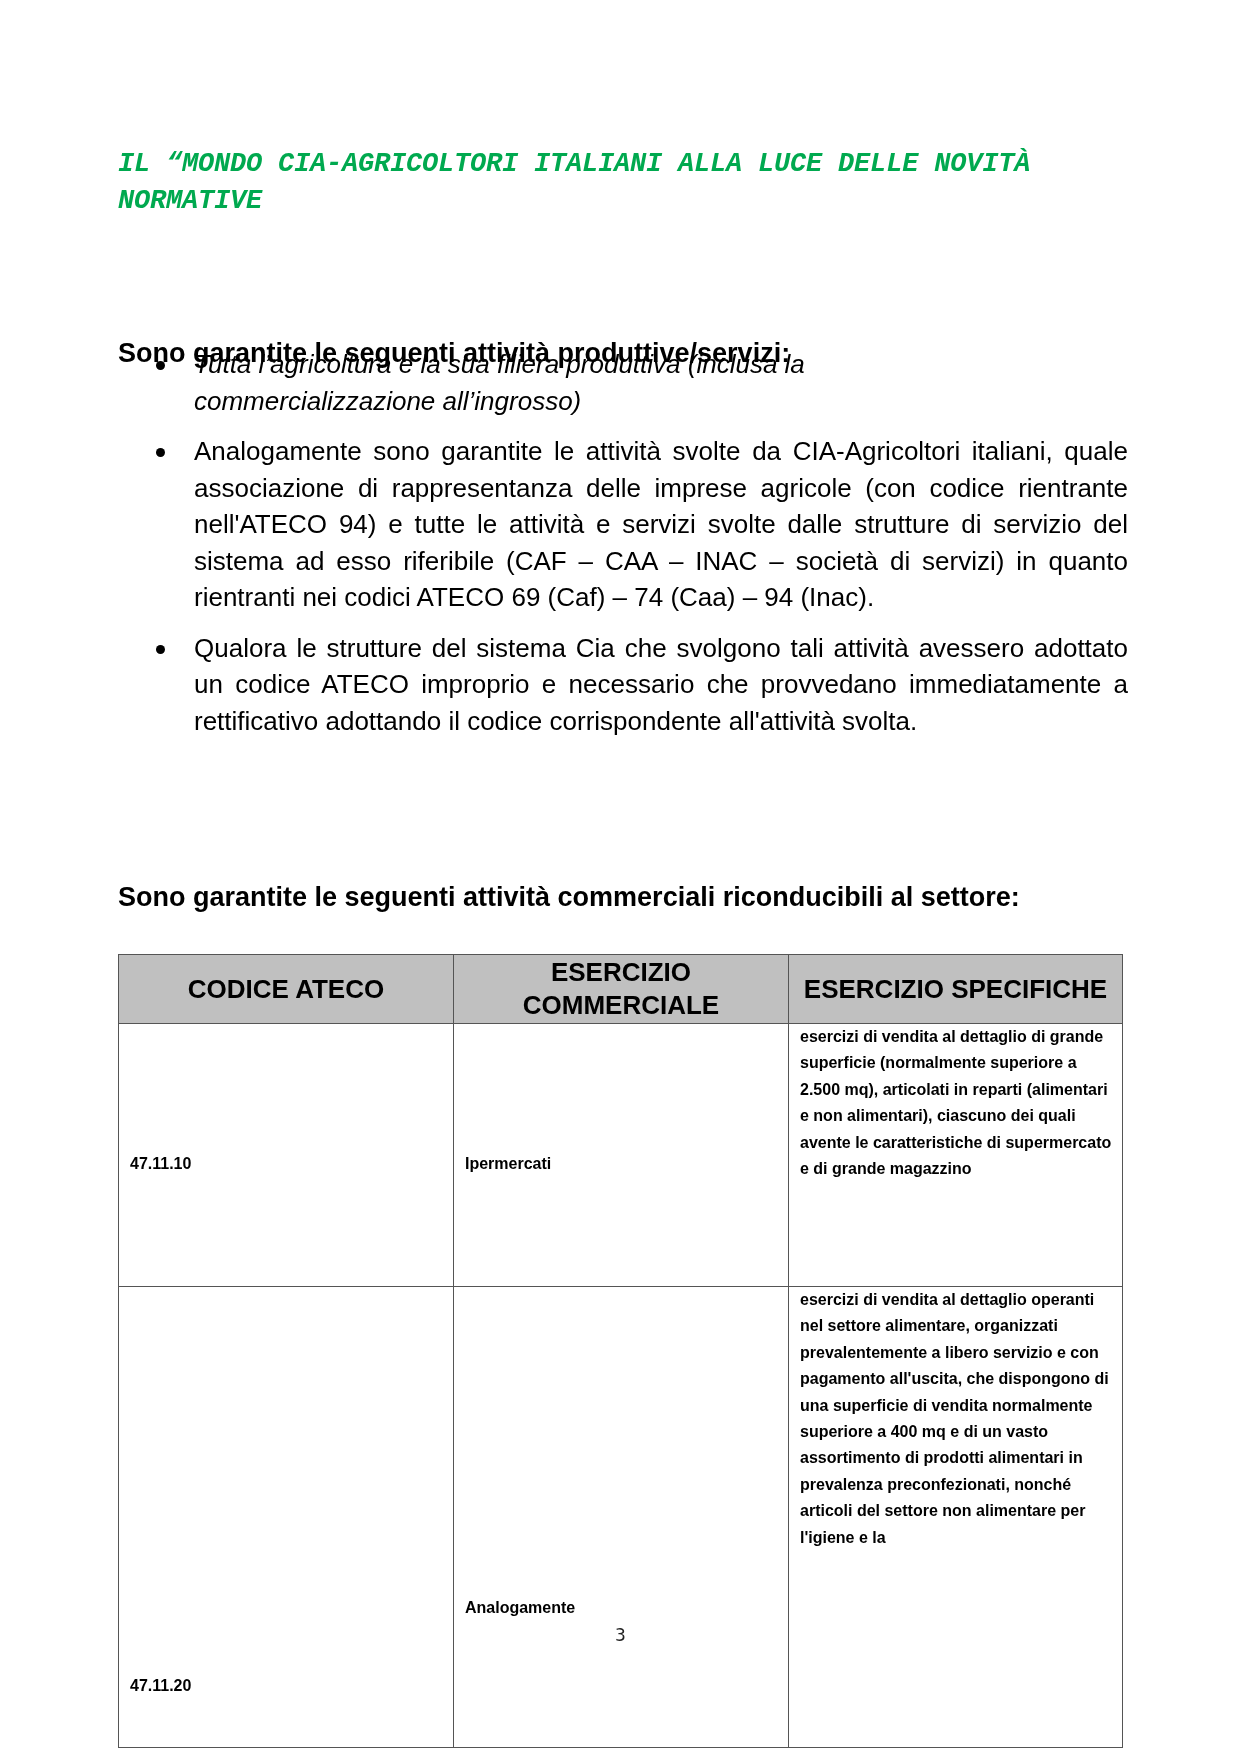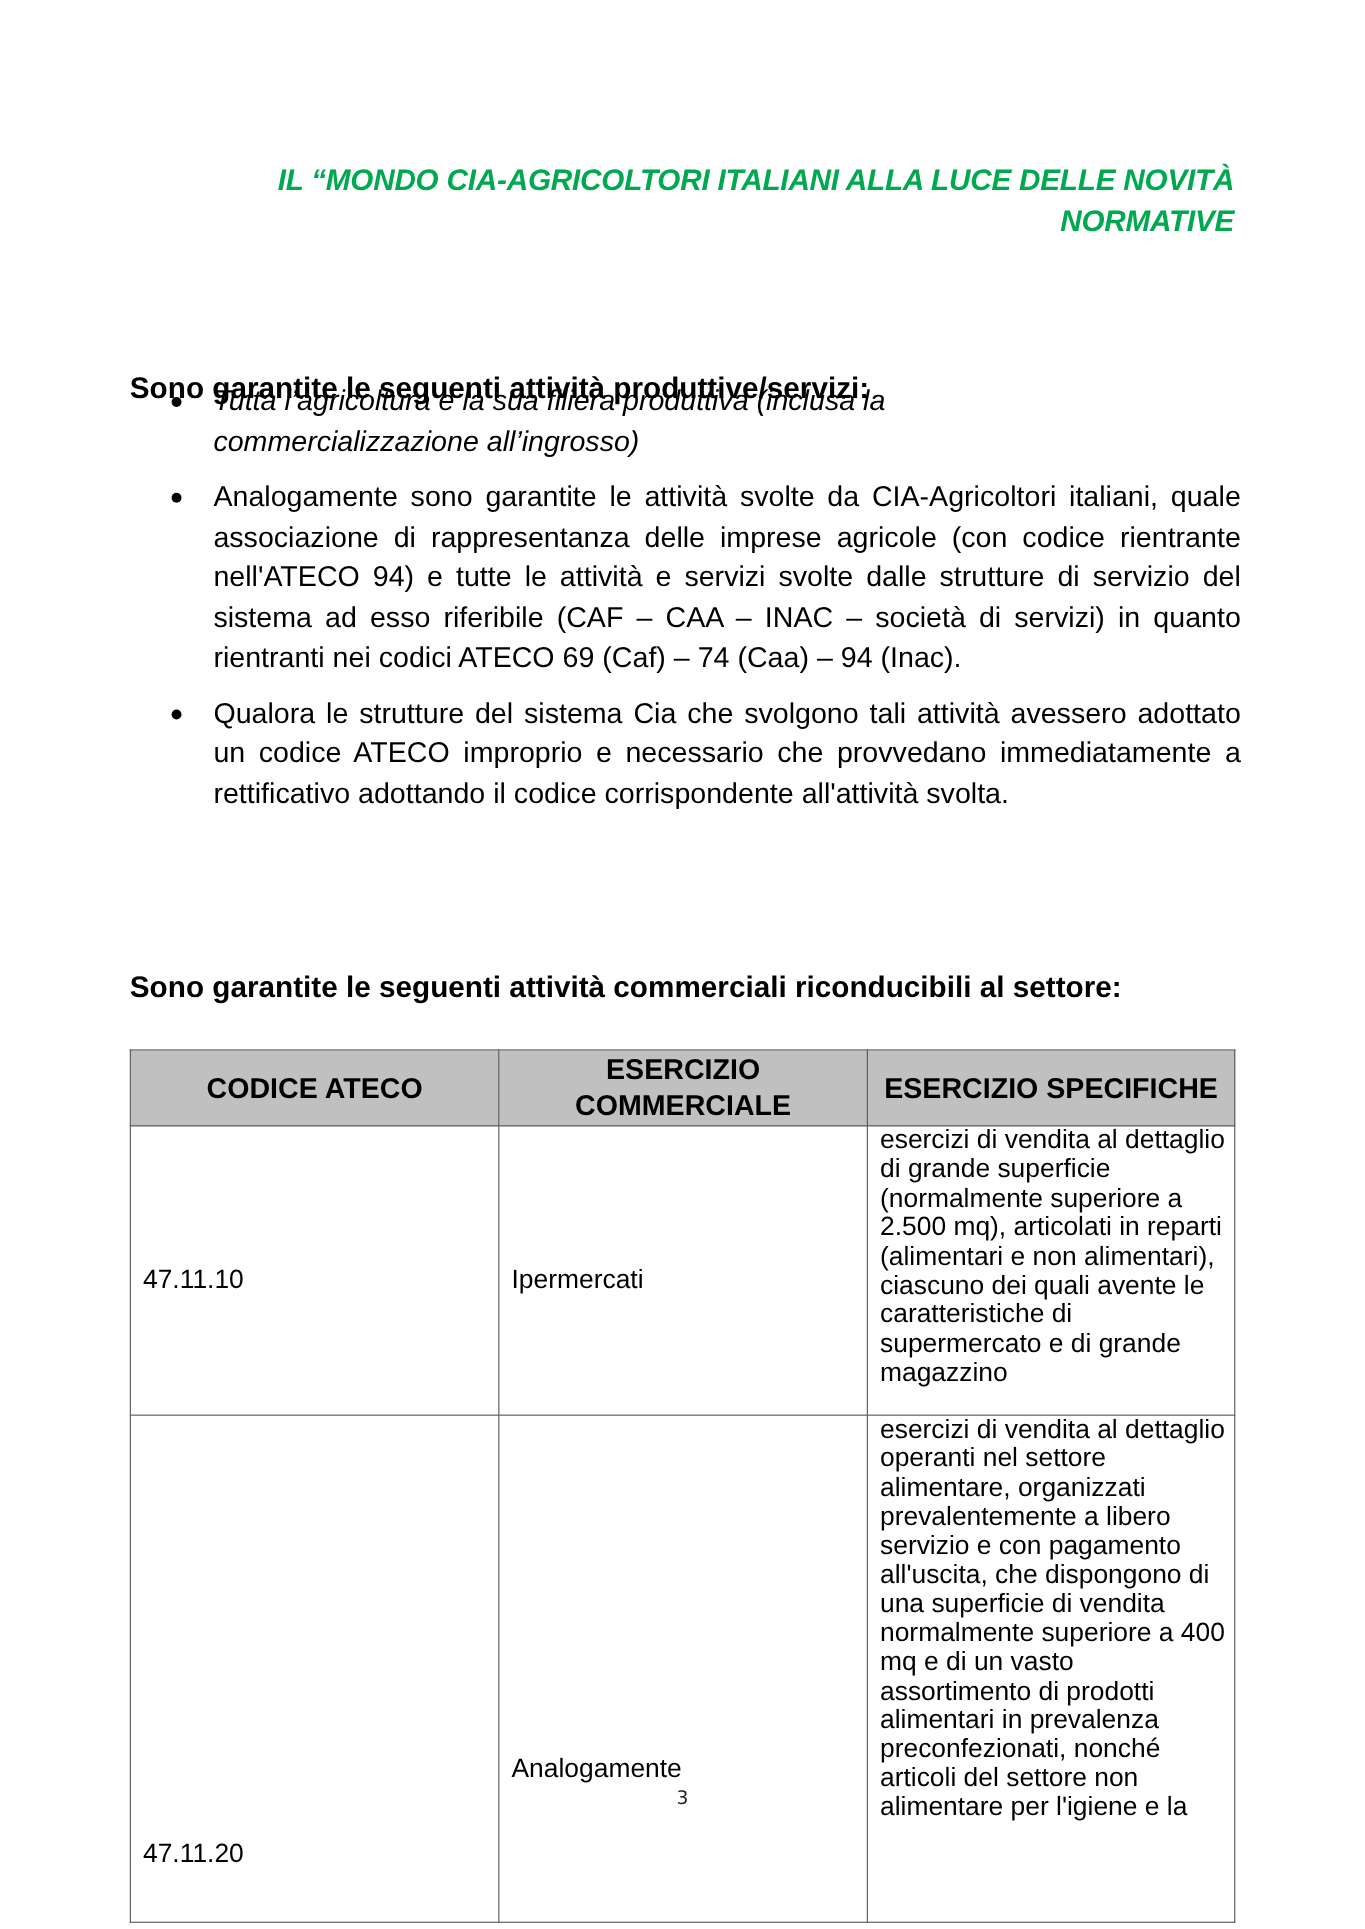--- a/index.html
+++ b/index.html
@@ -1,22 +1,22 @@
 <!DOCTYPE html>
 <html><head>
   <meta charset="utf-8">
   <style>
     html, body { margin: 0; padding: 0; background: #ffffff; }
     body { width: 1241px; height: 1754px; position: relative; overflow: hidden; font-family: "Liberation Sans", sans-serif; color: #000; }
     .page { position: absolute; left: 0; top: 0; width: 1241px; height: 1754px; background: #fff; }
 
     .title {
       position: absolute; left: 118px; width: 1004px; top: 146px;
-      text-align: right; color: #00a94f; font-weight: bold; font-style: italic;
-      font-size: 27px; line-height: 37px; letter-spacing: -0.2px;
+      text-align: left; color: #00a94f; font-weight: bold; font-style: italic;
+      font-size: 27px; line-height: 37px; letter-spacing: -0.2px; font-family: Liberation Mono, monospace;
     }
 
     .heading {
       position: absolute; left: 118px; width: 1010px;
       font-weight: bold; font-size: 27px; line-height: 34px;
     }
     #heading-1 { top: 289px; margin-top: 47px; }
     #heading-2 { top: 880px; }
 
     .bullets { position: absolute; left: 118px; top: 346px; width: 1010px; margin: 0; padding: 0; list-style: none; }
@@ -30,21 +30,21 @@
       border-collapse: collapse; table-layout: fixed;
     }
     .table col.c1 { width: 335px; }
     .table col.c2 { width: 335px; }
     .table col.c3 { width: 334px; }
     .table th, .table td { border: 1.5px solid #555; padding: 0; vertical-align: middle; }
     .table th {
       background: #c0c0c0; font-weight: bold; font-size: 26px; line-height: 33px;
       text-align: center; height: 68px;
     }
-    .table td { font-size: 24px; line-height: 26.4px; }
+    .table td { font-size: 16px; line-height: 26.4px; font-weight: bold; }
     .table td.code, .table td.name { padding-left: 11px; }
     .table td.spec { padding: 0 8px 0 11px; vertical-align: top; }
     .table tr.r1 td { height: 244px; }
     .table tr.r2 td { height: 334px; }
     .table tr.r1 td.code, .table tr.r1 td.name { padding-top: 18px; }
     .table tr.r2 td.code { vertical-align: bottom; padding-bottom: 48px; }
     .table tr.r2 td.name { vertical-align: bottom; padding-bottom: 126px; }
 
     .page-number {
       position: absolute; left: 0; width: 1241px; top: 1625px;

